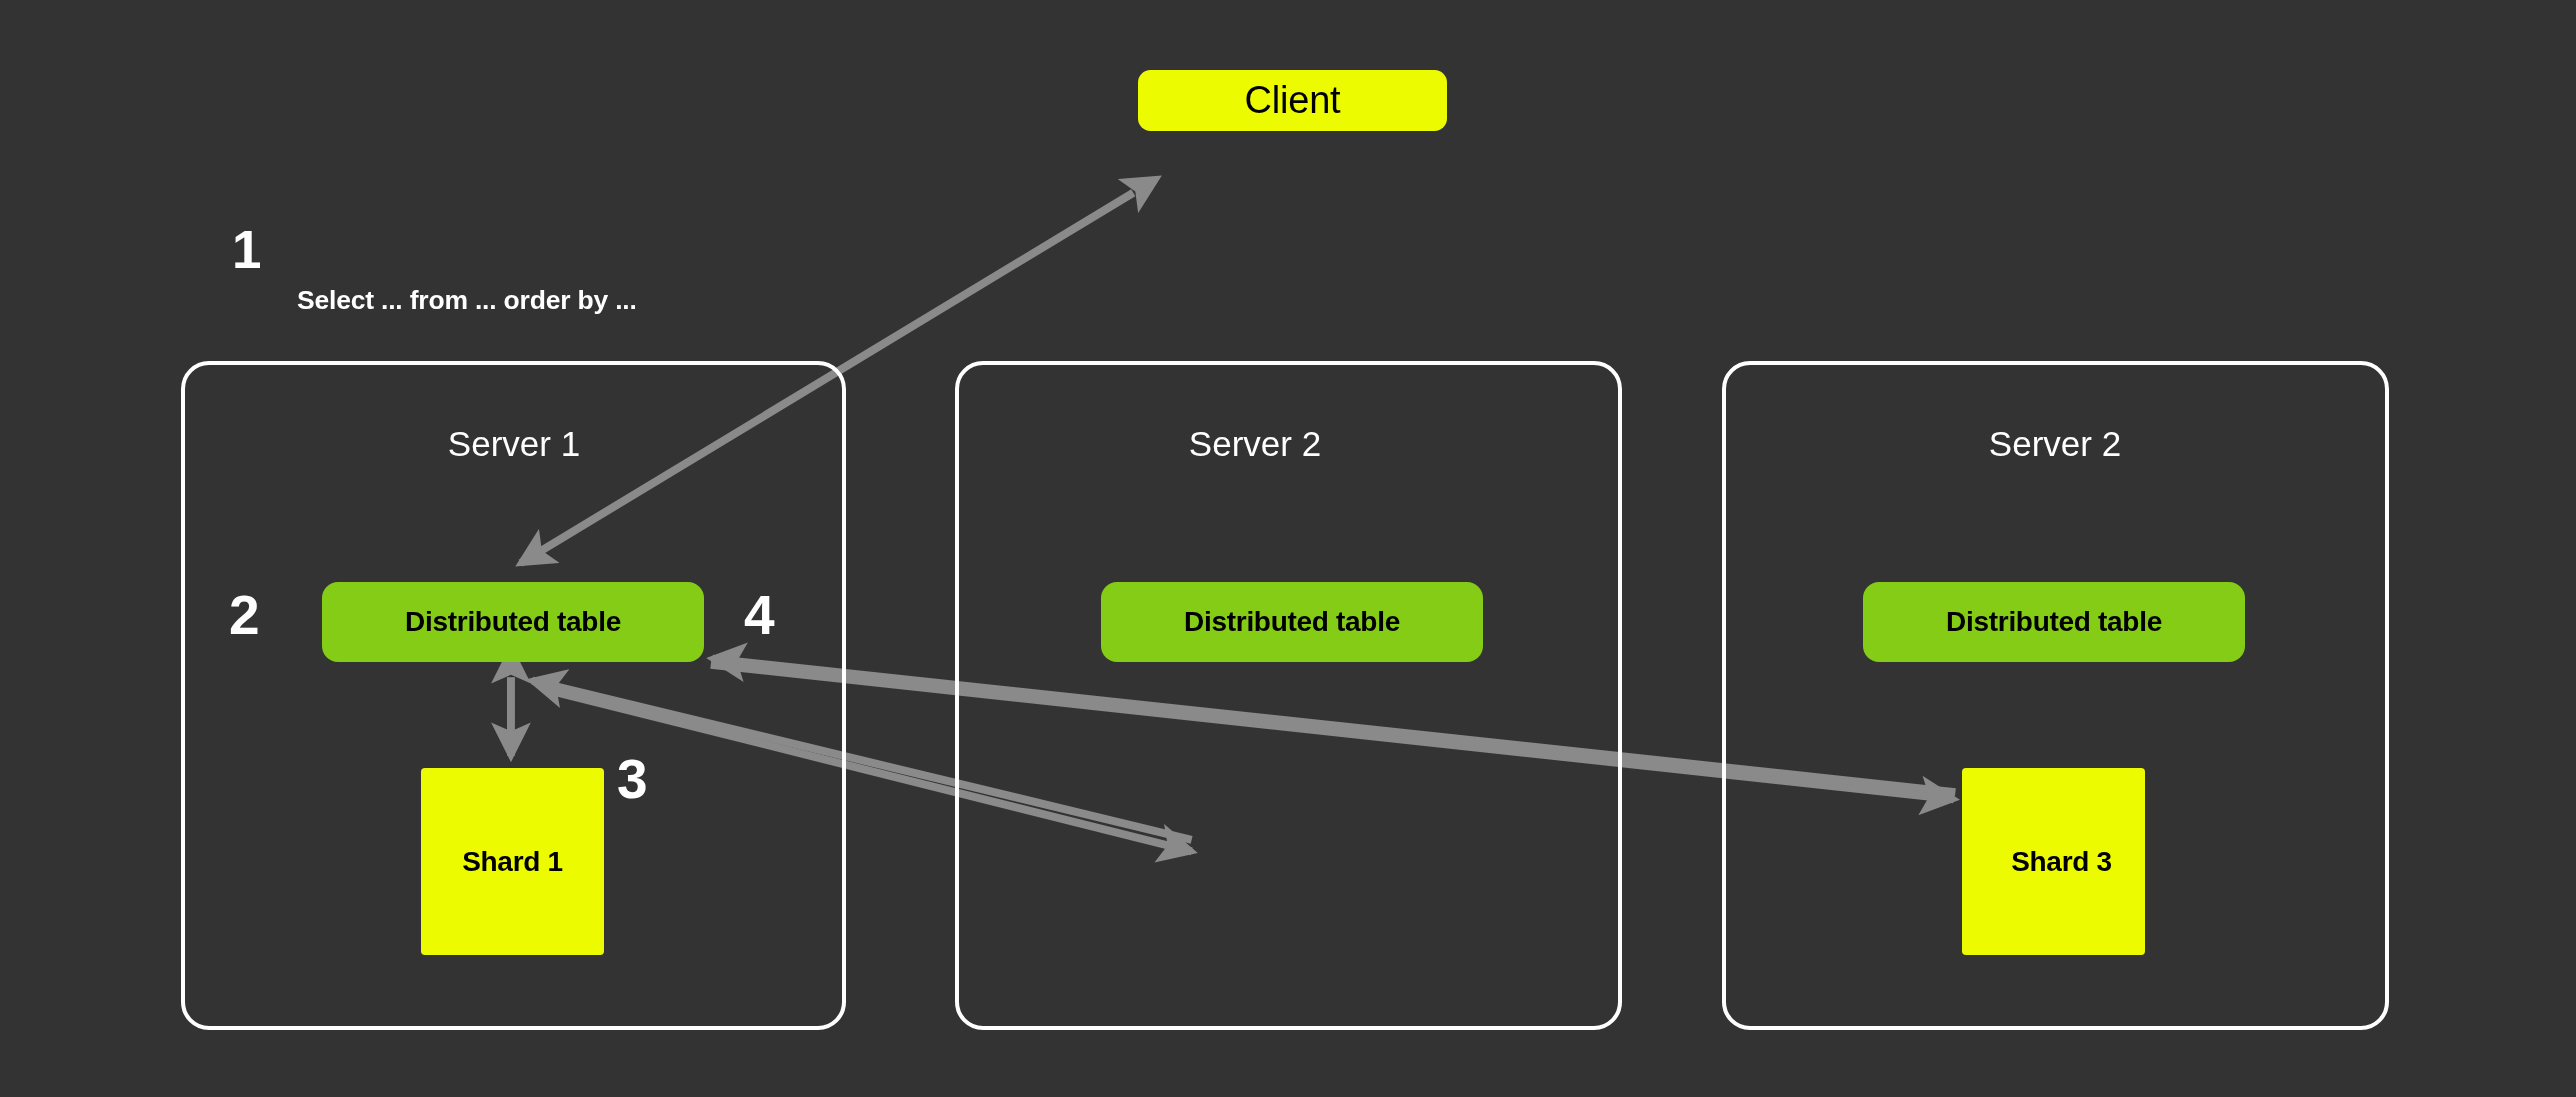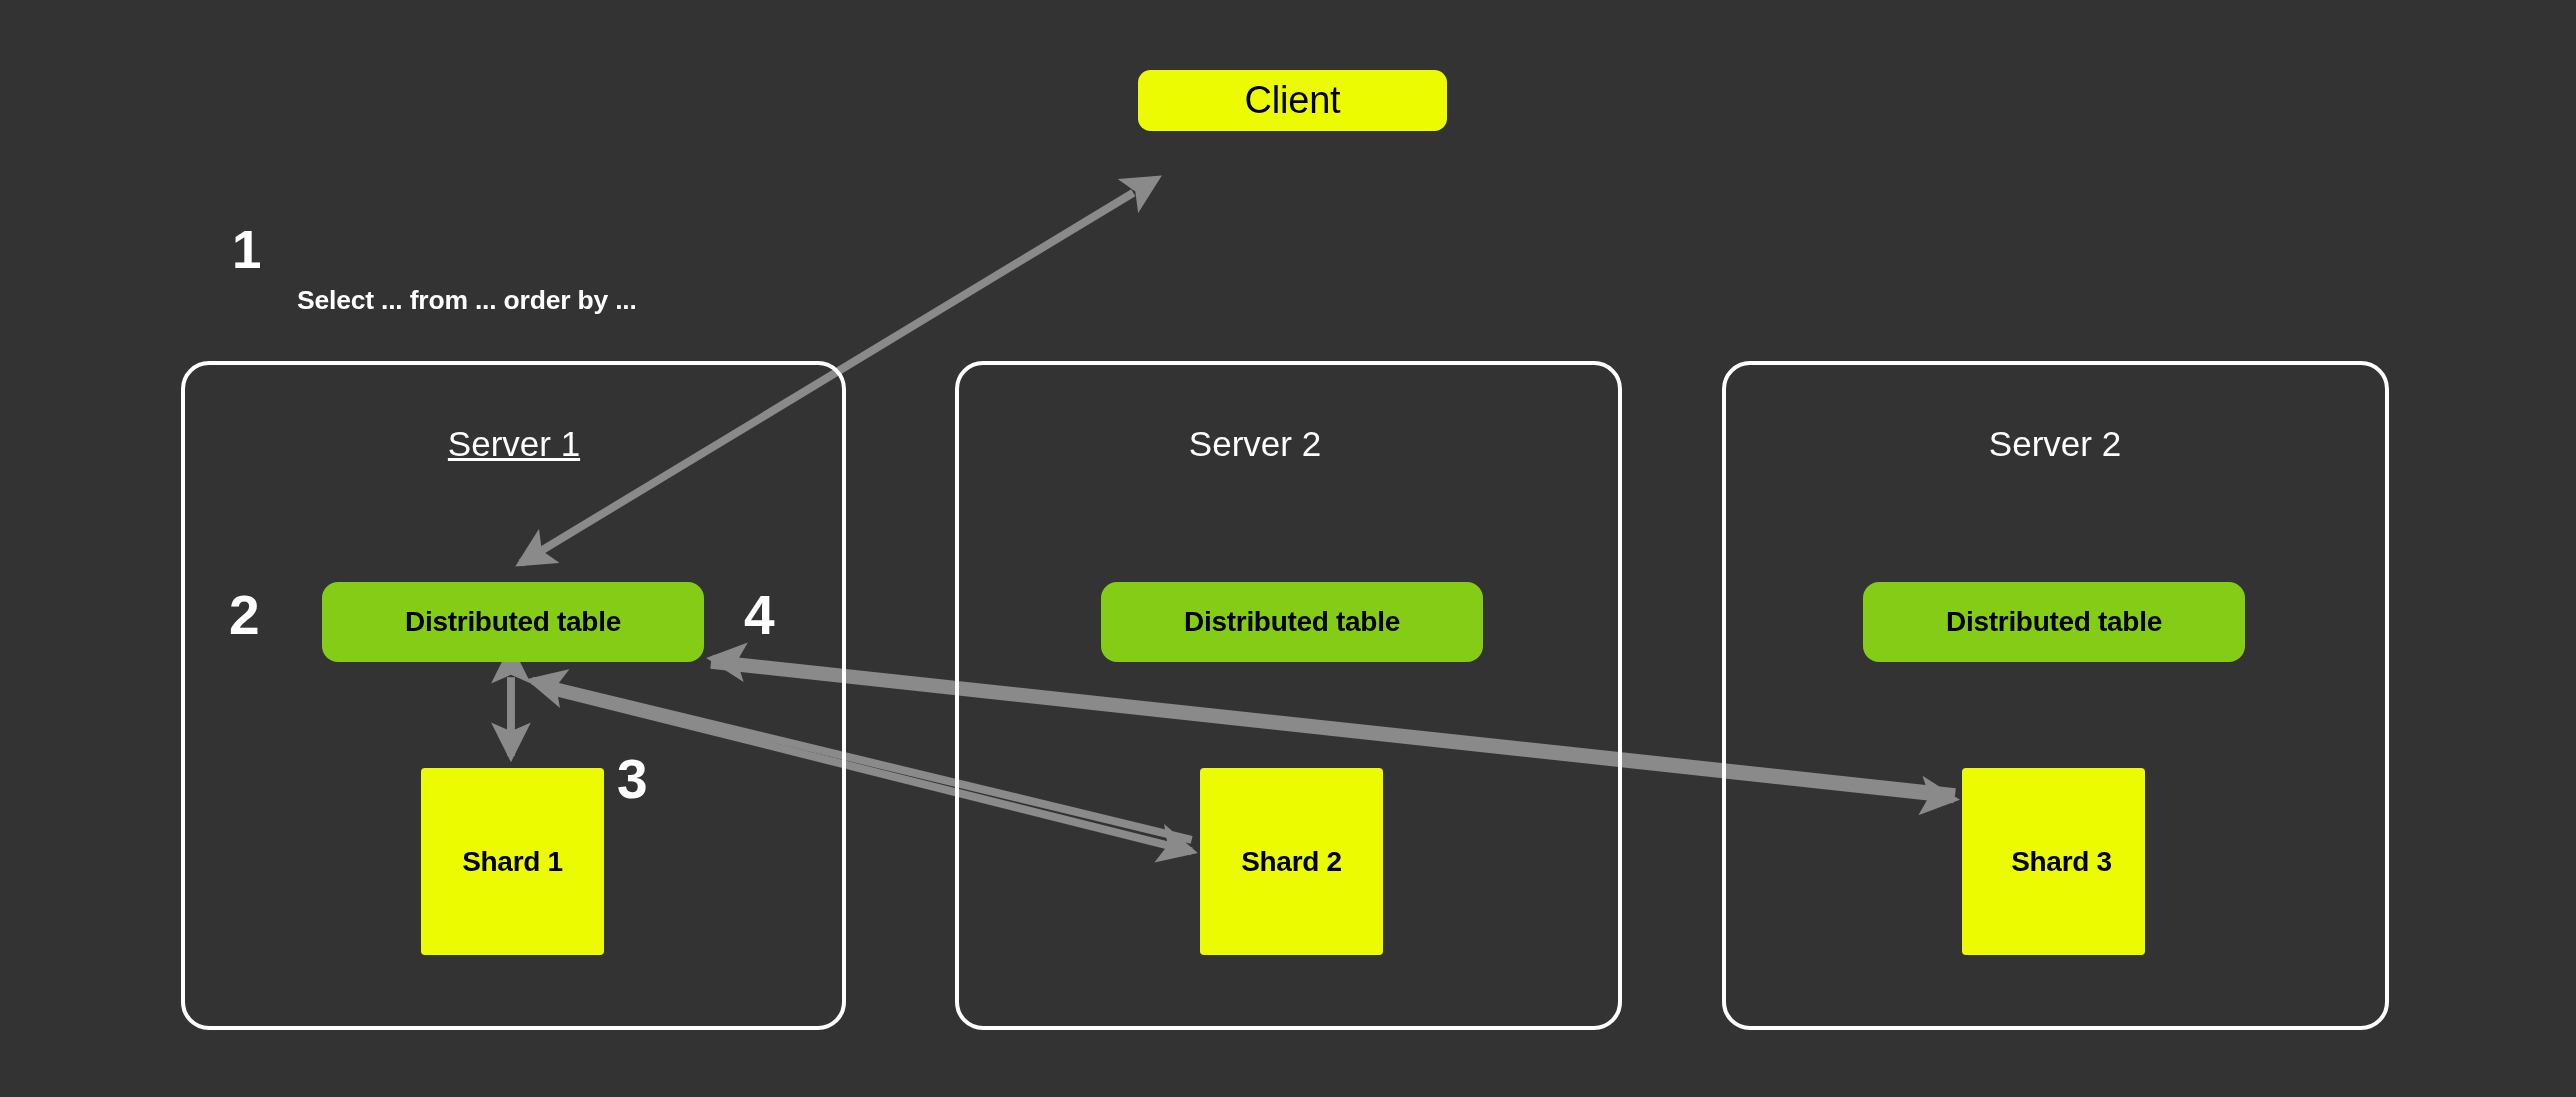--- a/index.html
+++ b/index.html
@@ -63,21 +63,21 @@
     height: 46px;
     width: 672px;
     display: flex;
     align-items: center;
     justify-content: center;
     color: #FFFFFF;
     font-size: 35px;
     font-weight: 400;
     letter-spacing: 0px;
   }
-  #server-1-title { left: 178px; text-decoration: underline; }
+  #server-1-title { left: 178px; }
   #server-2-title { left: 919px; }
   #server-3-title { left: 1719px; }
 
   
   .dtable-box {
     background: #84cc16;
     border-radius: 16px;
     color: #000000;
     font-size: 28px;
     font-weight: 700;
@@ -203,23 +203,20 @@
   </div>
   <div class="step-num" id="step-2">2</div>
   <div class="step-num" id="step-3">3</div>
   <div class="step-num" id="step-4">4</div>
 
   <div class="server-box" id="server-2"></div>
   <div class="server-title" id="server-2-title">Server 2</div>
   <div class="node dtable-box" id="dtable-2">
     <span>Distributed table</span>
   </div>
-  <div class="node shard-box" id="shard-2">
-    <span>Shard 2</span>
-  </div>
 
   <div class="server-box" id="server-3"></div>
   <div class="server-title" id="server-3-title">Server 2</div>
   <div class="node dtable-box" id="dtable-3">
     <span>Distributed table</span>
   </div>
   <div class="node shard-box" id="shard-3">
     <span>Shard 3</span>
   </div>
 

